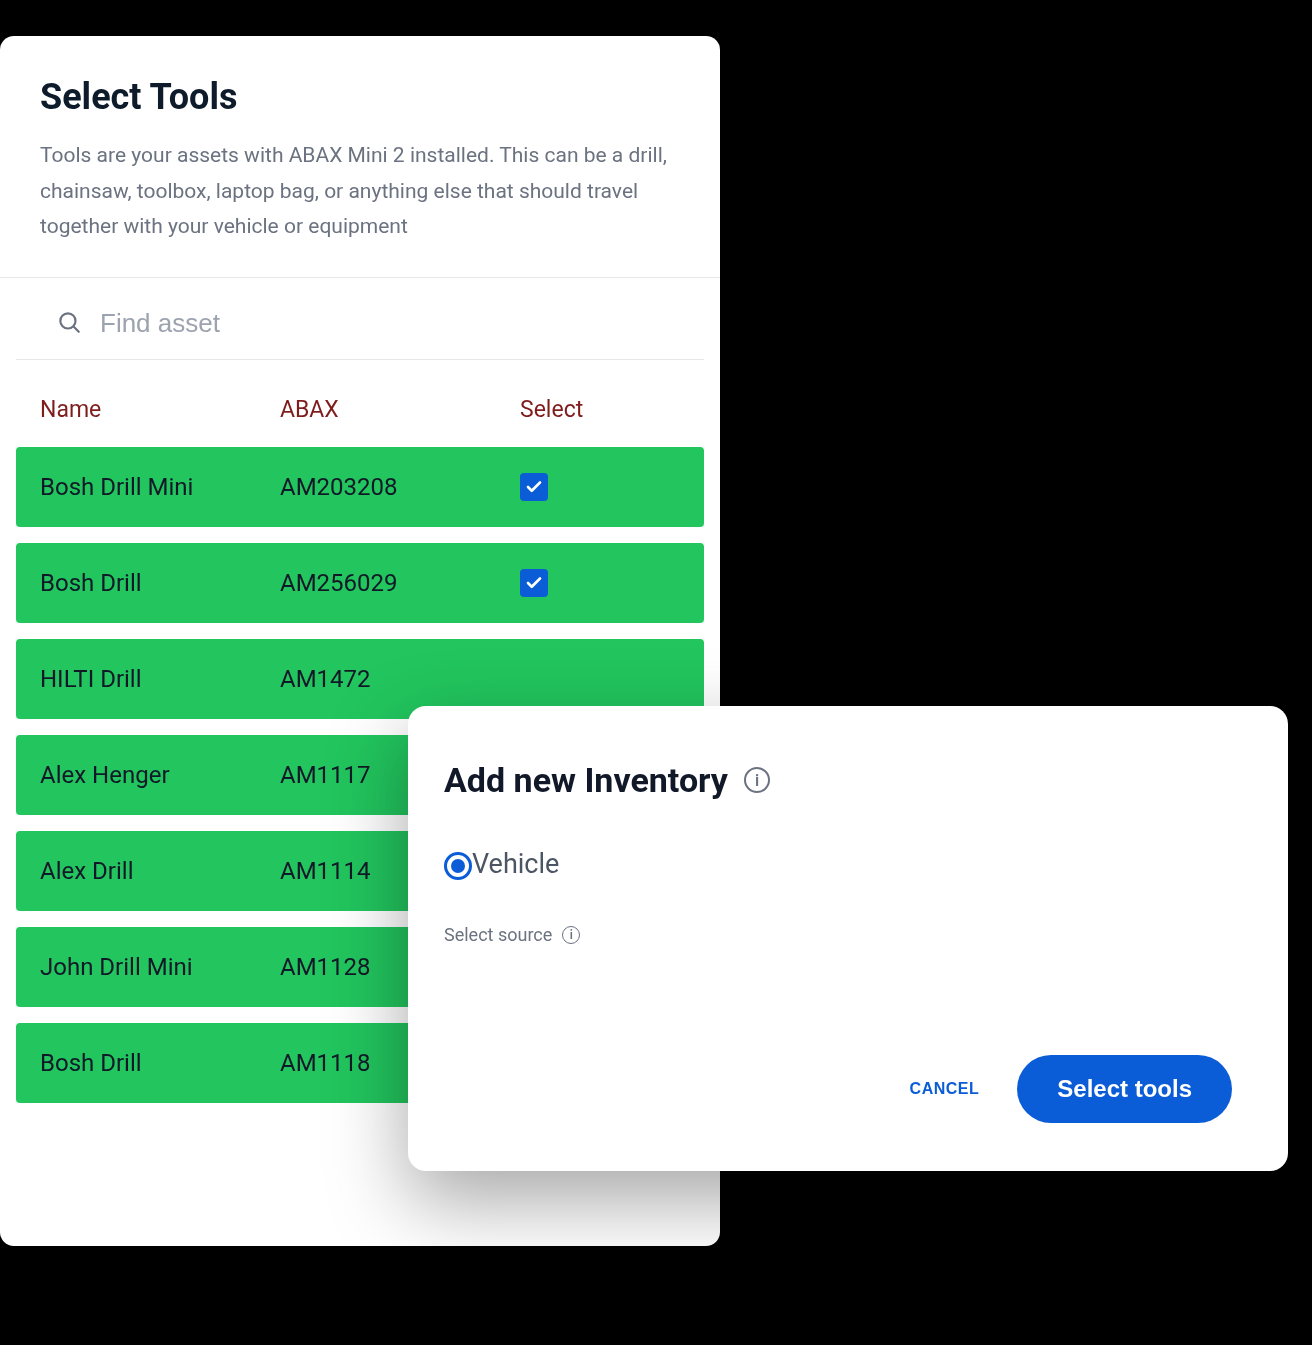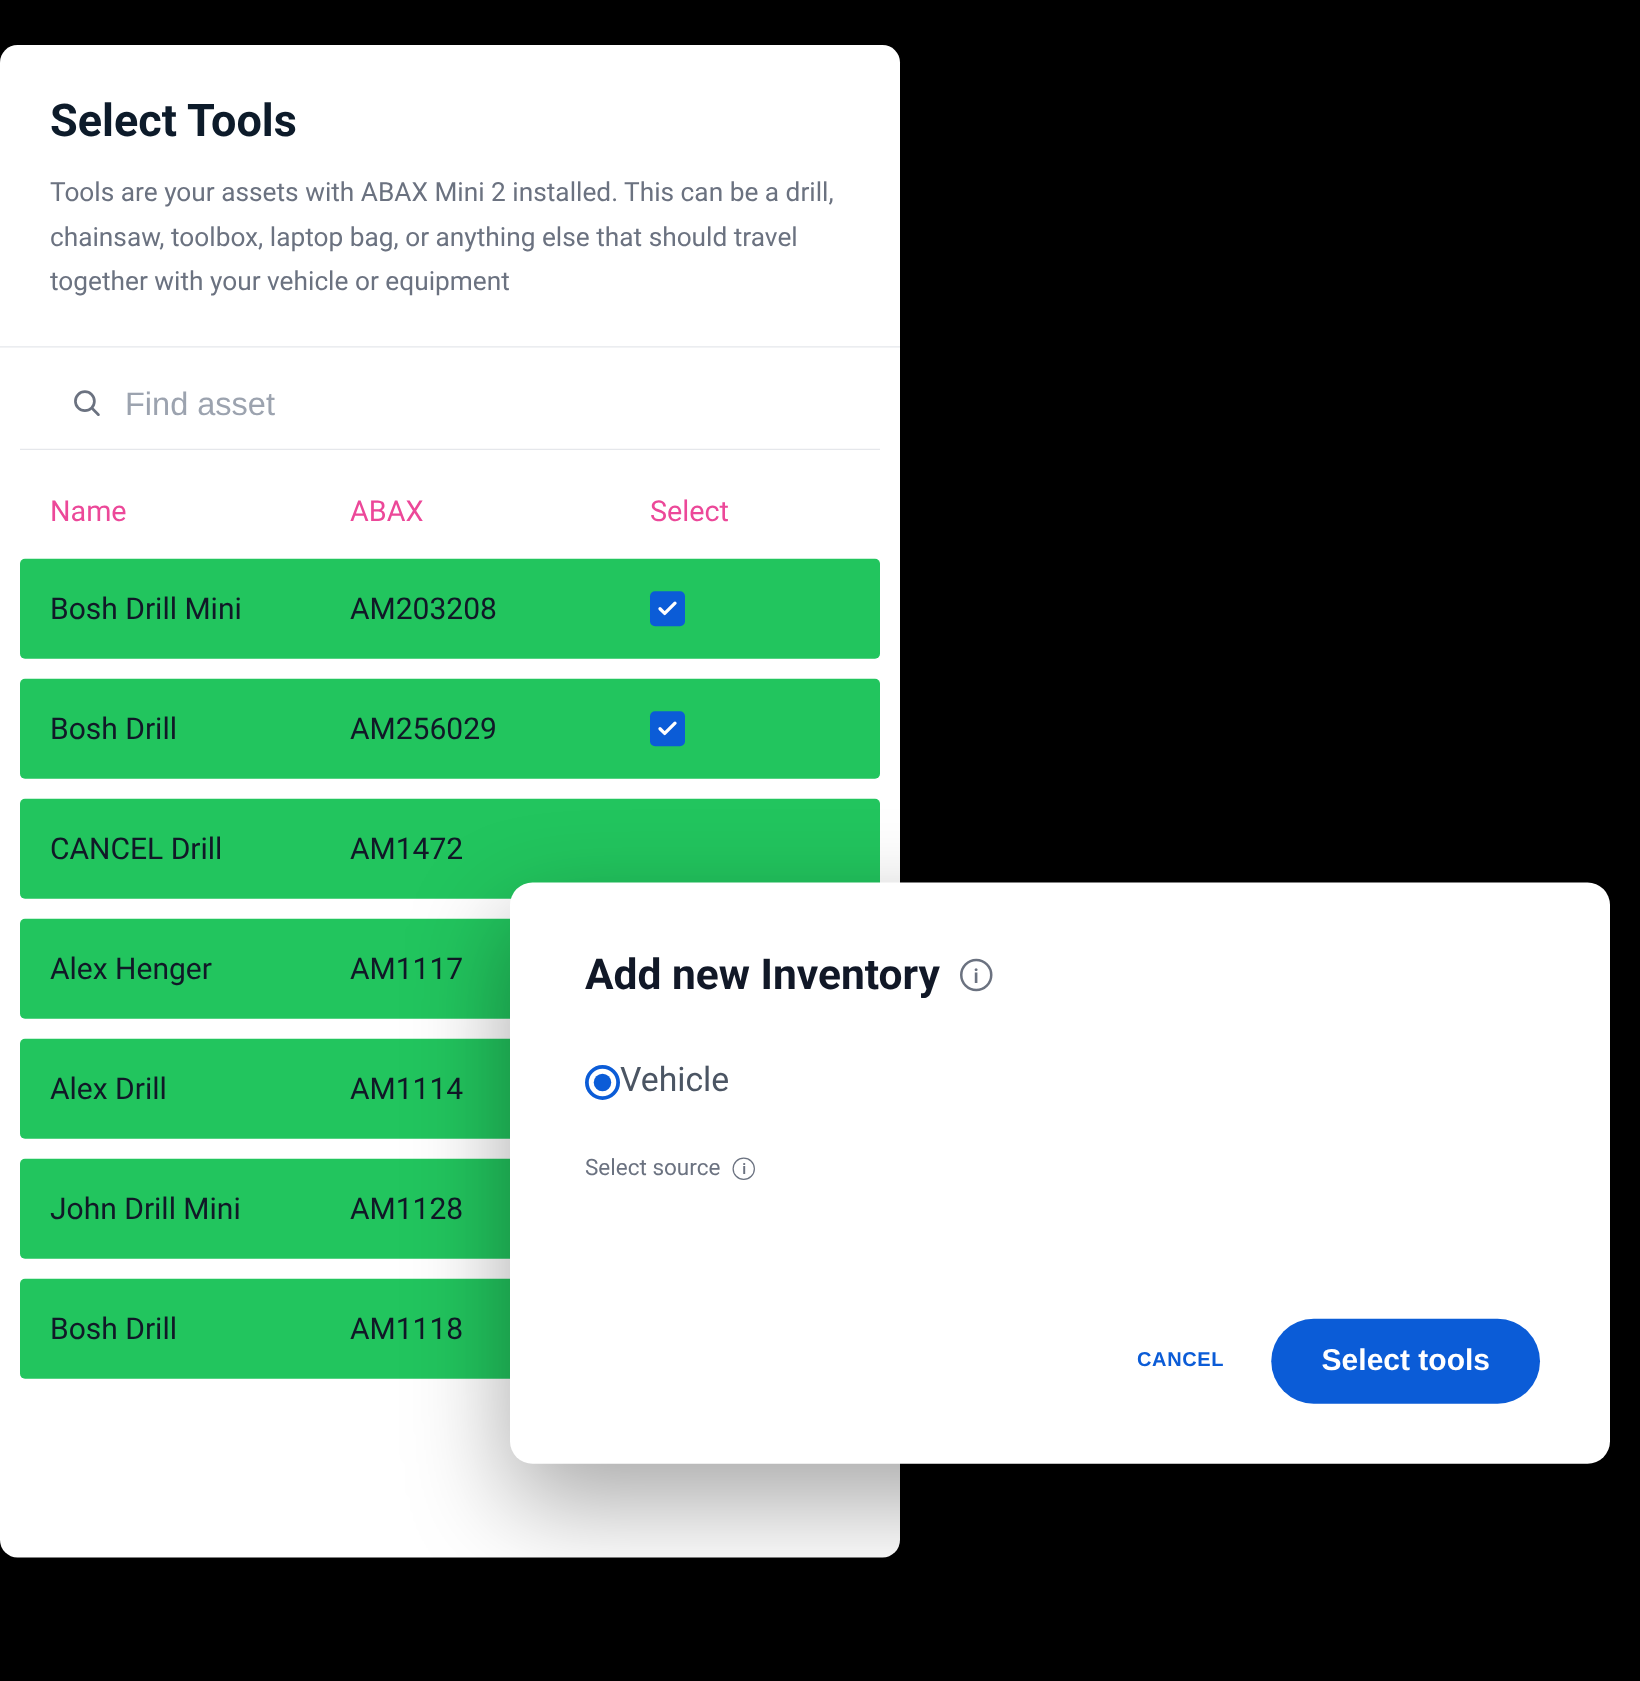--- a/index.html
+++ b/index.html
@@ -63,21 +63,21 @@
     background: transparent;
   }
   .search-input::placeholder { color: #9ca3af; }
 
   .table-wrap { padding: 0 16px; }
   .thead {
     display: grid;
     grid-template-columns: 1fr 1fr 160px;
     padding: 36px 24px 24px 24px;
     font-size: 23px;
-    color: #ec4899;
+    color: #7f1d1d;
   }
   .trow {
     display: grid;
     grid-template-columns: 1fr 1fr 160px;
     align-items: center;
     padding: 26px 24px;
     font-size: 24px;
     color: #111827;
     margin-bottom: 16px;
     background: #22c55e;
@@ -94,21 +94,21 @@
 
   
   .panel-modal {
     position: absolute;
     left: 408px;
     top: 670px;
     width: 880px;
     background: #fff;
     border-radius: 18px;
     box-shadow: 0 30px 80px rgba(0,0,0,0.35);
-    padding: 54px 56px 48px 60px;
+    padding: 54px 56px 48px 36px;
   }
   .modal-title-row {
     display: flex; align-items: center; gap: 16px;
     margin-bottom: 48px;
   }
   .modal-title {
     font-size: 34px; font-weight: 700; color: #111827;
   }
   .info-icon {
     width: 26px; height: 26px; color: #6b7280;
@@ -213,21 +213,21 @@
             <div>AM256029</div>
             <div class="cell-select">
               <span class="chk checked">
                 <svg width="18" height="18" viewBox="0 0 24 24" fill="none" stroke="white" stroke-width="3.5" stroke-linecap="round" stroke-linejoin="round">
                   <polyline points="20 6 9 17 4 12"></polyline>
                 </svg>
               </span>
             </div>
           </div>
           <div class="trow">
-            <div>CANCEL Drill</div>
+            <div>HILTI Drill</div>
             <div>AM1472</div>
             <div class="cell-select"></div>
           </div>
           <div class="trow">
             <div>Alex Henger</div>
             <div>AM1117</div>
             <div class="cell-select"></div>
           </div>
           <div class="trow">
             <div>Alex Drill</div>

